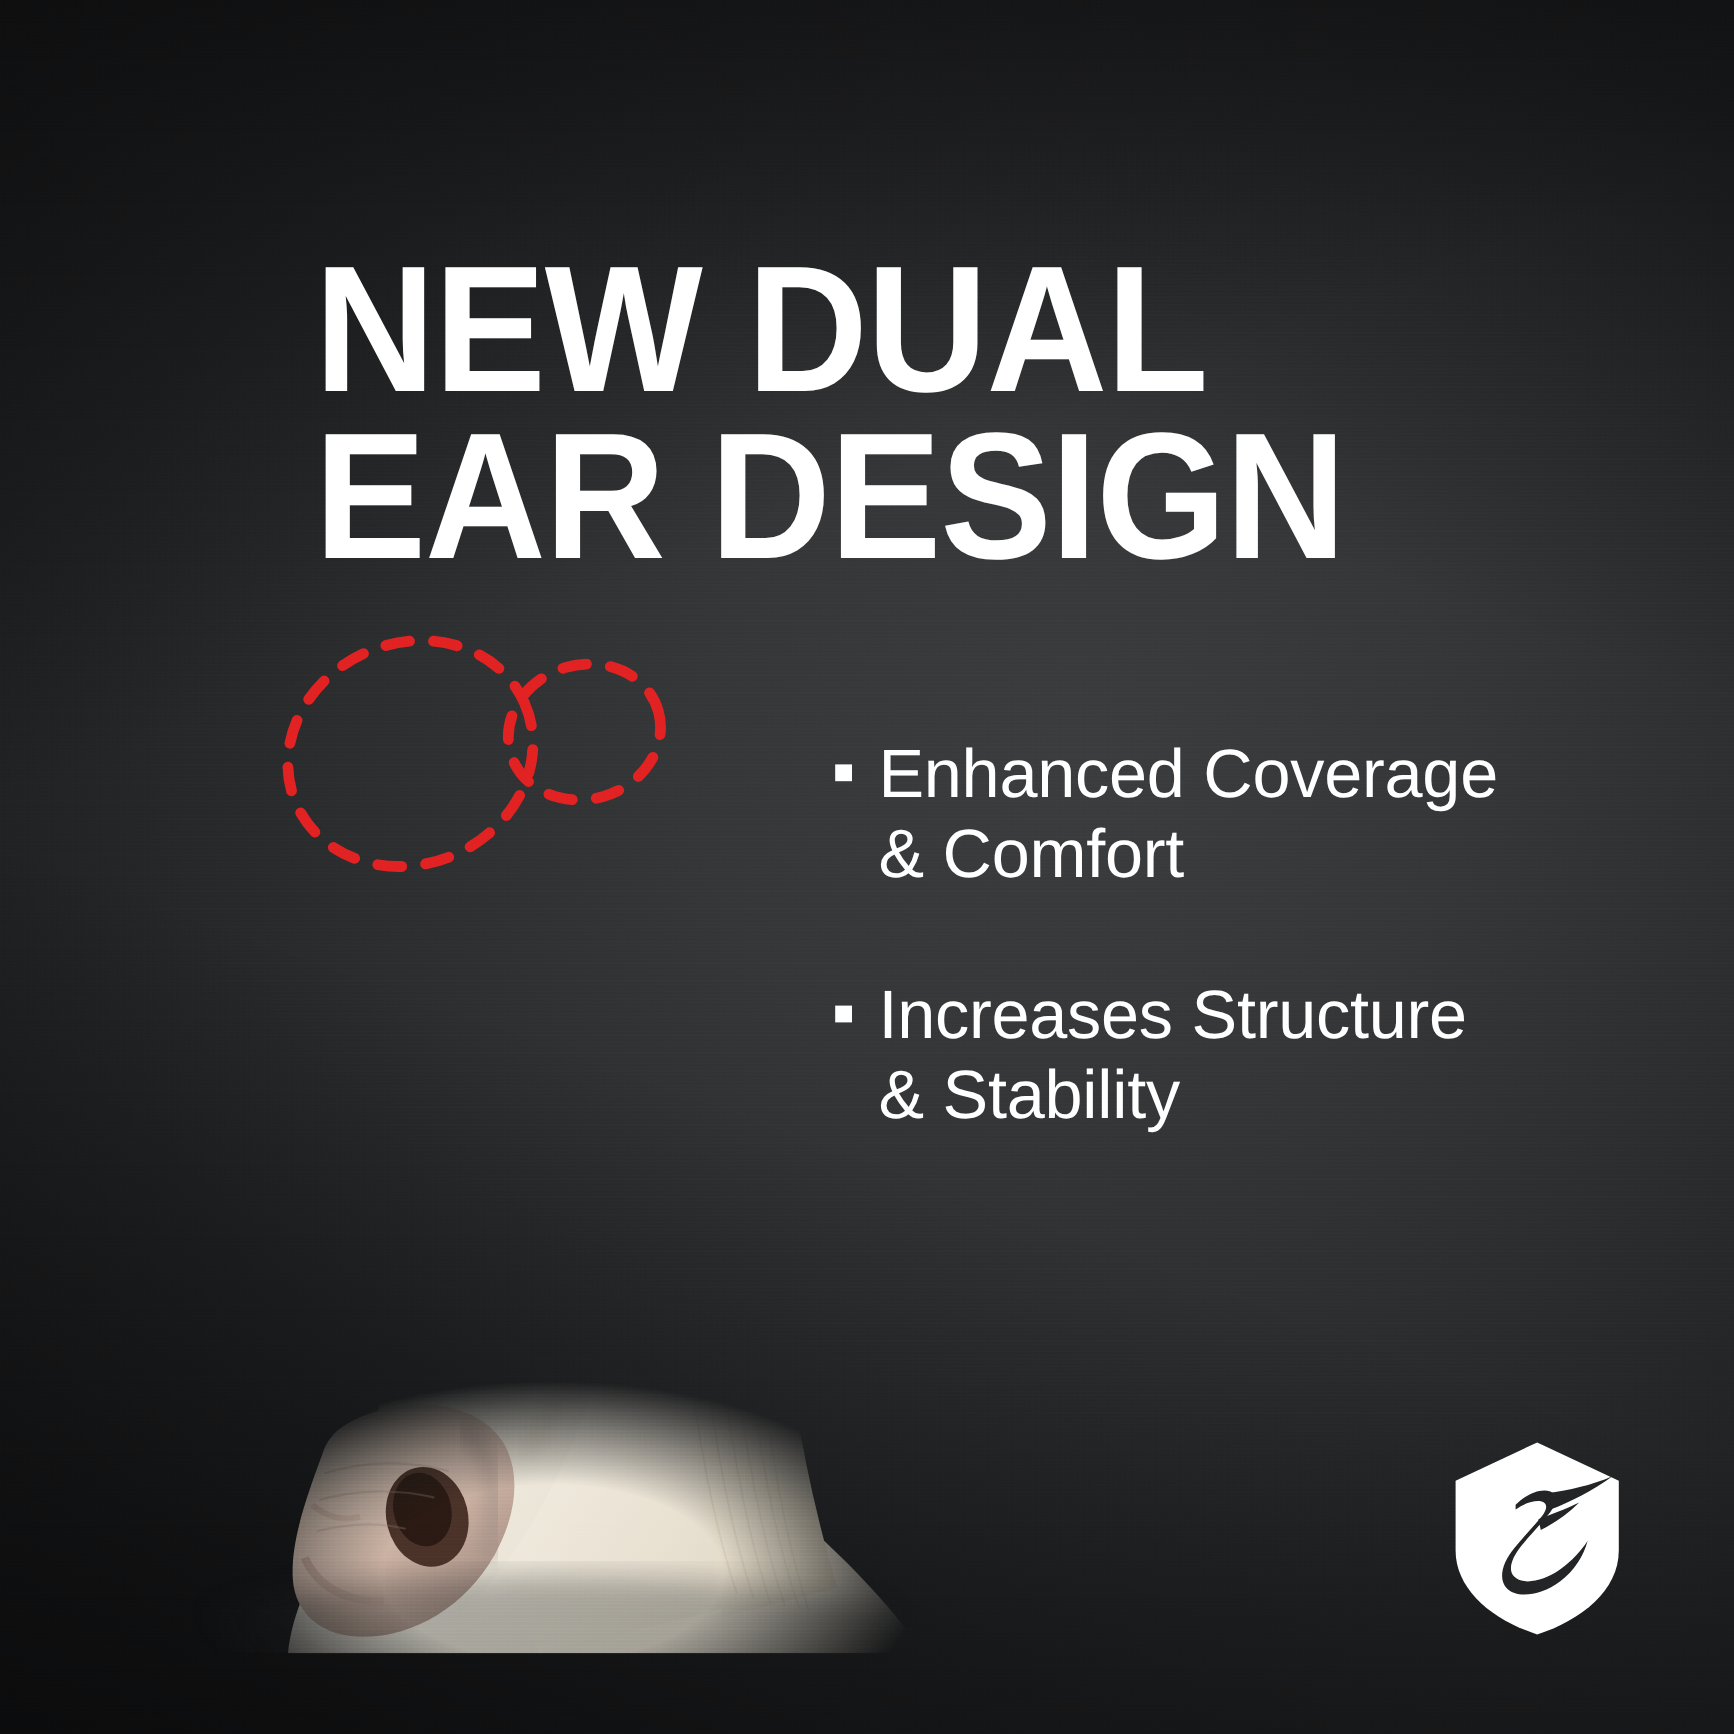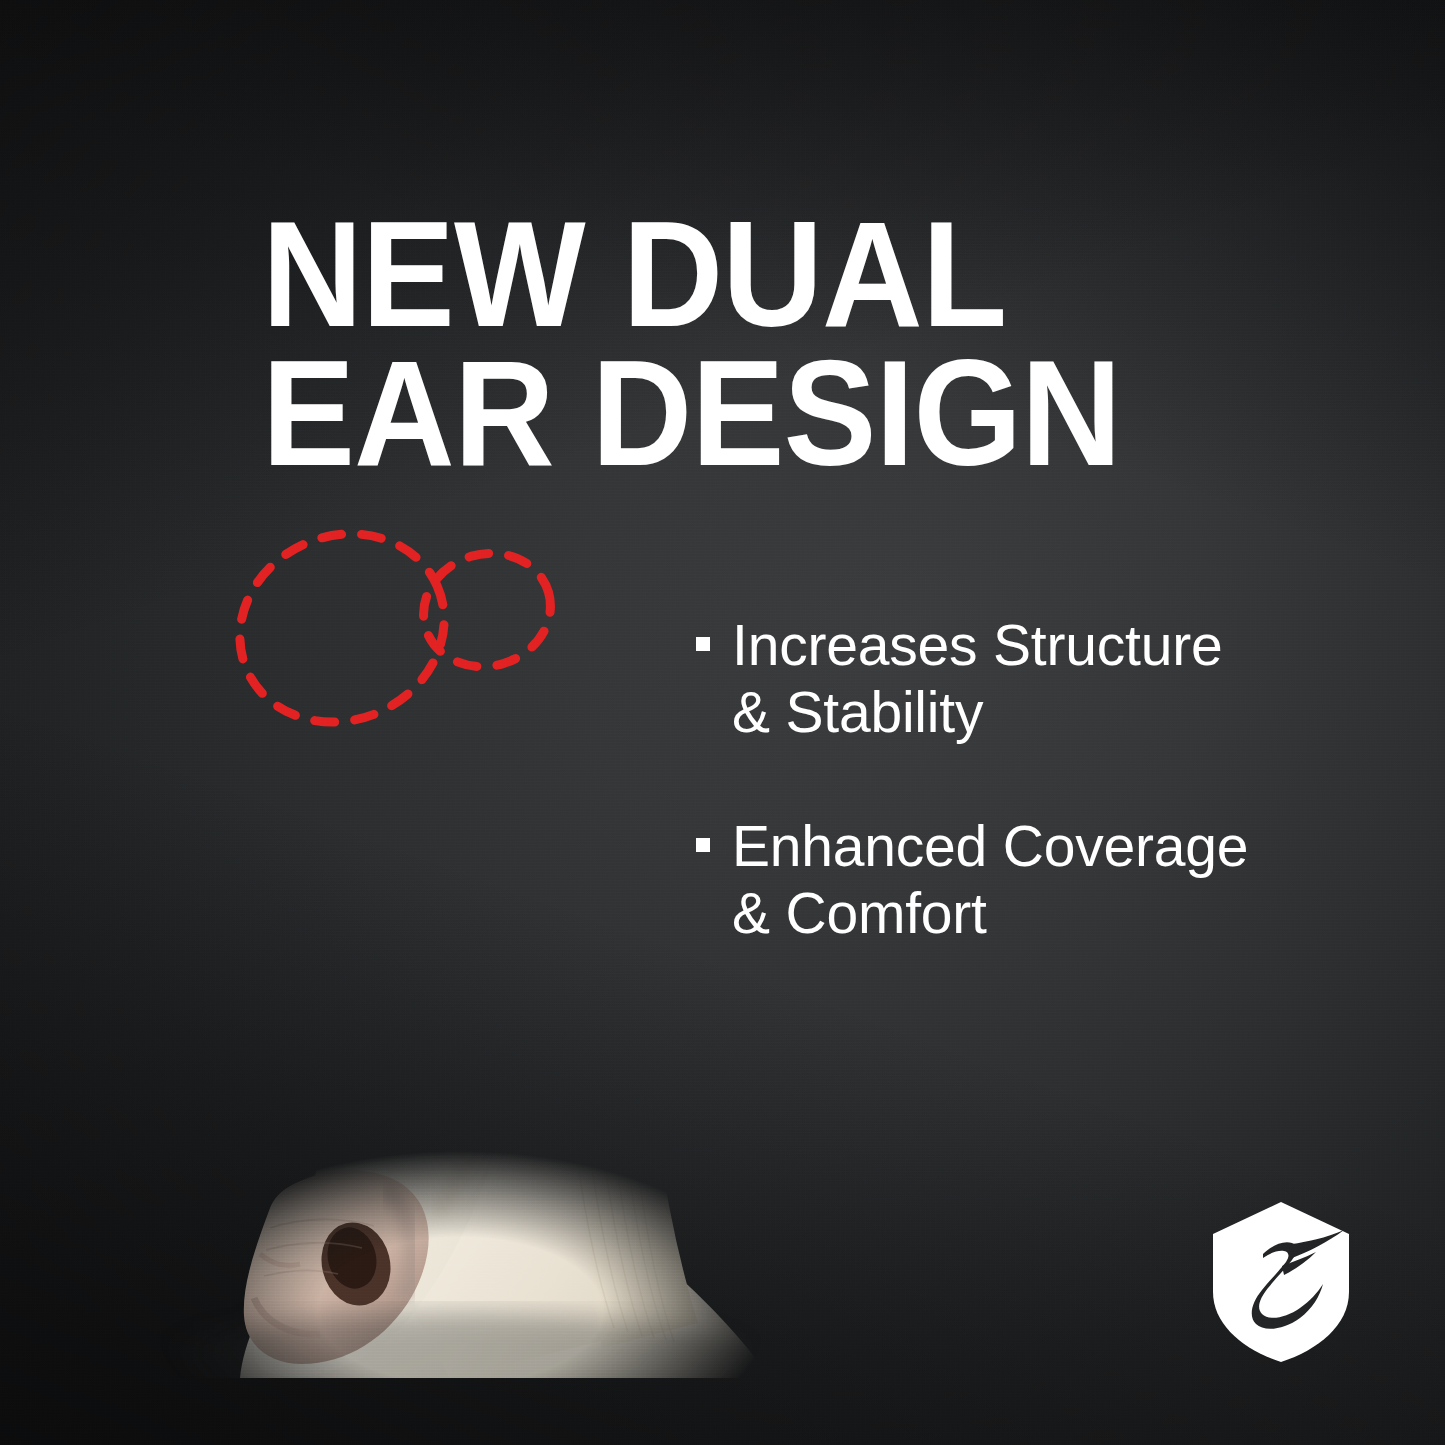--- a/index.html
+++ b/index.html
@@ -327,27 +327,27 @@
   </svg>
 
   <h1 class="headline">
     <span class="l1">NEW DUAL</span>
     <span class="l2">EAR DESIGN</span>
   </h1>
 
   <ul class="bullets" style="list-style:none;margin:0;padding:0">
     <li class="bullet-row">
       <span class="bullet-sq"></span>
-      <span class="bullet-text">Increases Structure
-&amp; Stability</span>
+      <span class="bullet-text">Enhanced Coverage
+&amp; Comfort</span>
     </li>
     <li class="bullet-row">
       <span class="bullet-sq"></span>
-      <span class="bullet-text">Enhanced Coverage
-&amp; Comfort</span>
+      <span class="bullet-text">Increases Structure
+&amp; Stability</span>
     </li>
   </ul>
 
   <div class="logo">
     <svg viewBox="0 0 146 164" xmlns="http://www.w3.org/2000/svg">
       <path d="M73 2 L141 34 L141 92 C141 125, 110 150, 73 162
                C 36 150, 5 125, 5 92 L5 34 Z" fill="#ffffff"></path>
       <path d="M55 54
                C 64 45, 76 40, 84 43
                C 90 45, 90 52, 84 60

